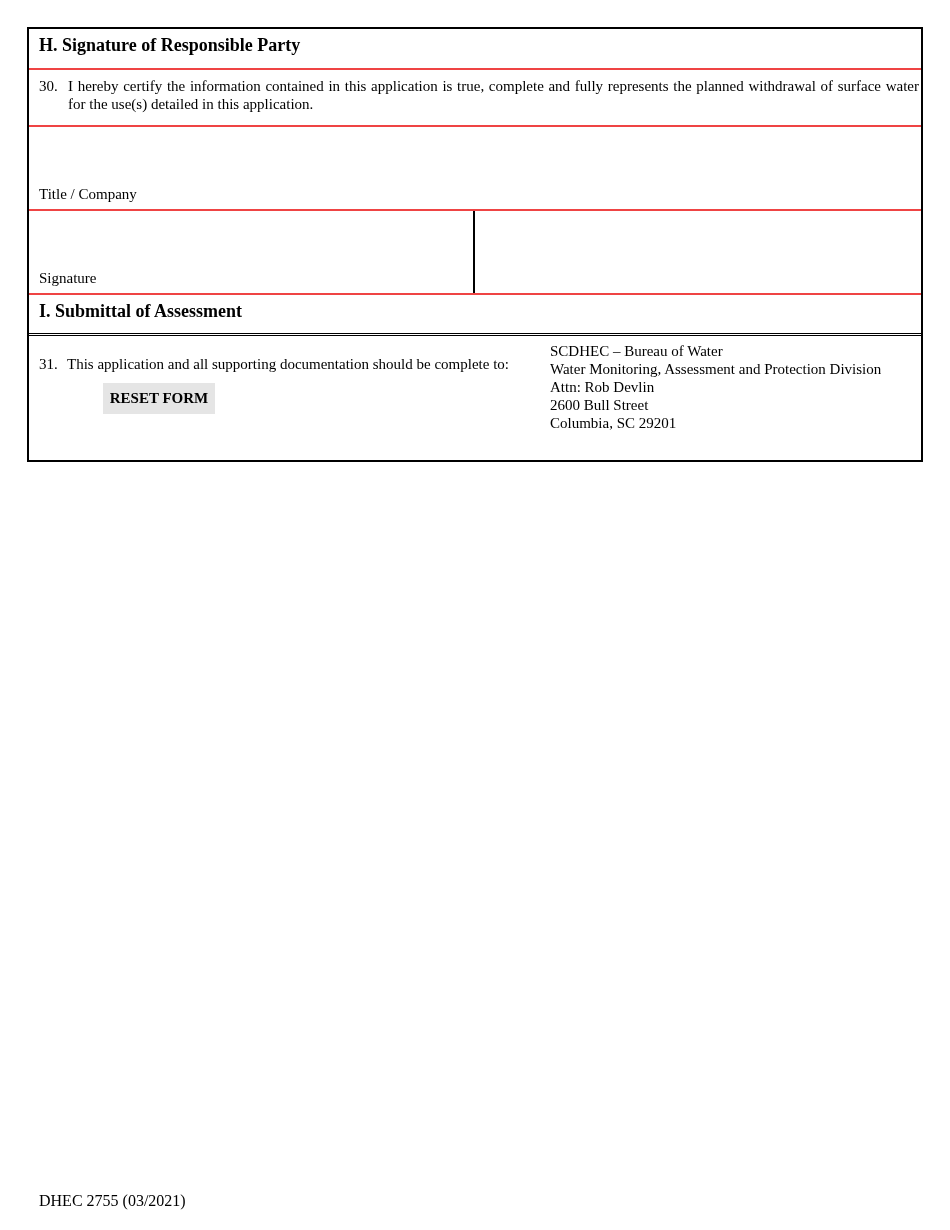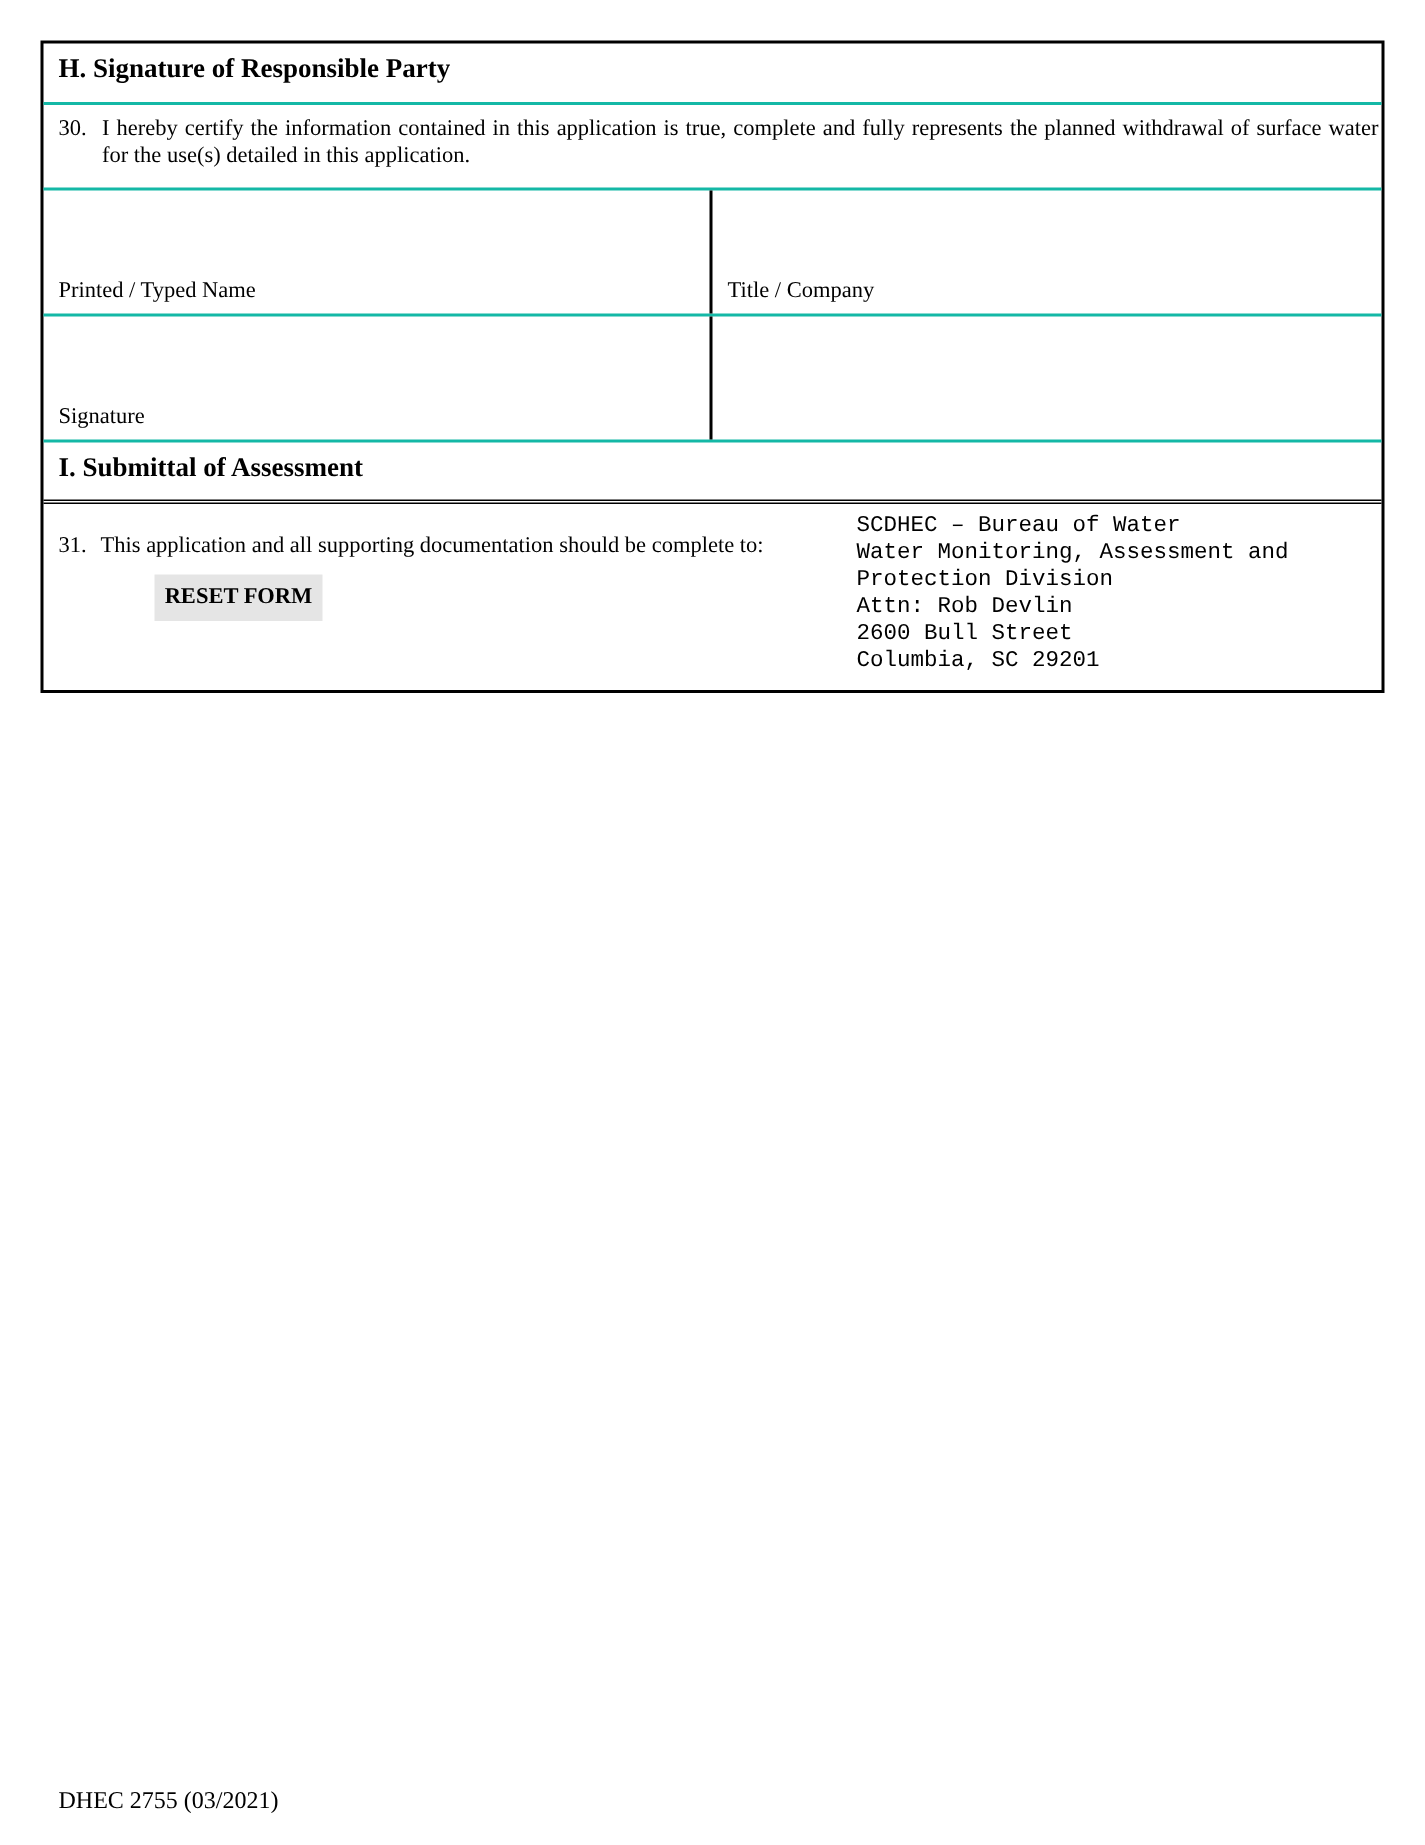--- a/index.html
+++ b/index.html
@@ -4,21 +4,21 @@
   <style>
     html, body { margin: 0; padding: 0; background: #ffffff; }
     body {
       width: 950px; height: 1230px; position: relative; overflow: hidden;
       font-family: "Liberation Serif", "DejaVu Serif", serif; color: #000;
     }
     .form {
       position: absolute; left: 27px; top: 27px; width: 892px;
       border: 2px solid #000; box-sizing: content-box;
     }
-    .row { position: relative; border-bottom: 2px solid #14b8a6; box-sizing: border-box; }
+    .row { position: relative; border-bottom: 2px solid #ef4444; box-sizing: border-box; }
     .row:last-child { border-bottom: none; }
     .section-title {
       height: 41px; font-weight: bold; font-size: 18px;
       padding: 6px 0 0 10px; box-sizing: border-box;
     }
     .cert {
       height: 57px; font-size: 15px; line-height: 18px;
       padding: 7px 2px 0 10px; box-sizing: border-box;
       display: flex;
     }
@@ -35,21 +35,21 @@
       position: absolute; left: 8px; right: 8px; top: 6px; bottom: 26px;
       border: none; background: transparent; outline: none;
       font-family: "Liberation Serif", serif; font-size: 15px;
     }
     .row.double { border-bottom: 3px double #000; border-bottom-width: 3px; }
     .sub-row {
       height: 124px; font-size: 15px; position: relative;
     }
     .sub-row .instr { position: absolute; left: 10px; top: 20px; display: flex; justify-content: flex-end; }
     .sub-row .instr .num { width: 28px; }
-    .sub-row .addr { position: absolute; left: 542px; top: 6px; line-height: 18px; font-family: Liberation Mono, monospace; }
+    .sub-row .addr { position: absolute; left: 521px; top: 6px; line-height: 18px; }
     .reset-btn {
       position: absolute; left: 74px; top: 47px; width: 112px; height: 31px;
       background: #e5e5e5; border: none; font-family: "Liberation Serif", serif;
       font-weight: bold; font-size: 15px; color: #000; cursor: pointer; padding: 0;
     }
     .footer { position: absolute; left: 39px; top: 1192px; font-size: 16px; }
   </style>
 </head>
 <body>
 
@@ -58,24 +58,20 @@
   <div class="row section-title">
     <span>H. Signature of Responsible Party</span>
   </div>
 
   <div class="row cert">
     <span class="num">30.</span>
     <span class="txt">I hereby certify the information contained in this application is true, complete and fully represents the planned withdrawal of surface water for the use(s) detailed in this application.</span>
   </div>
 
   <div class="row split">
-    <div class="cell left">
-      <input class="field" type="text" value="" style="">
-      <span class="label">Printed / Typed Name</span>
-    </div>
     <div class="cell right">
       <input class="field" type="text" value="" style="">
       <span class="label">Title / Company</span>
     </div>
   </div>
 
   <div class="row split">
     <div class="cell left">
       <input class="field" type="text" value="" style="">
       <span class="label">Signature</span>

